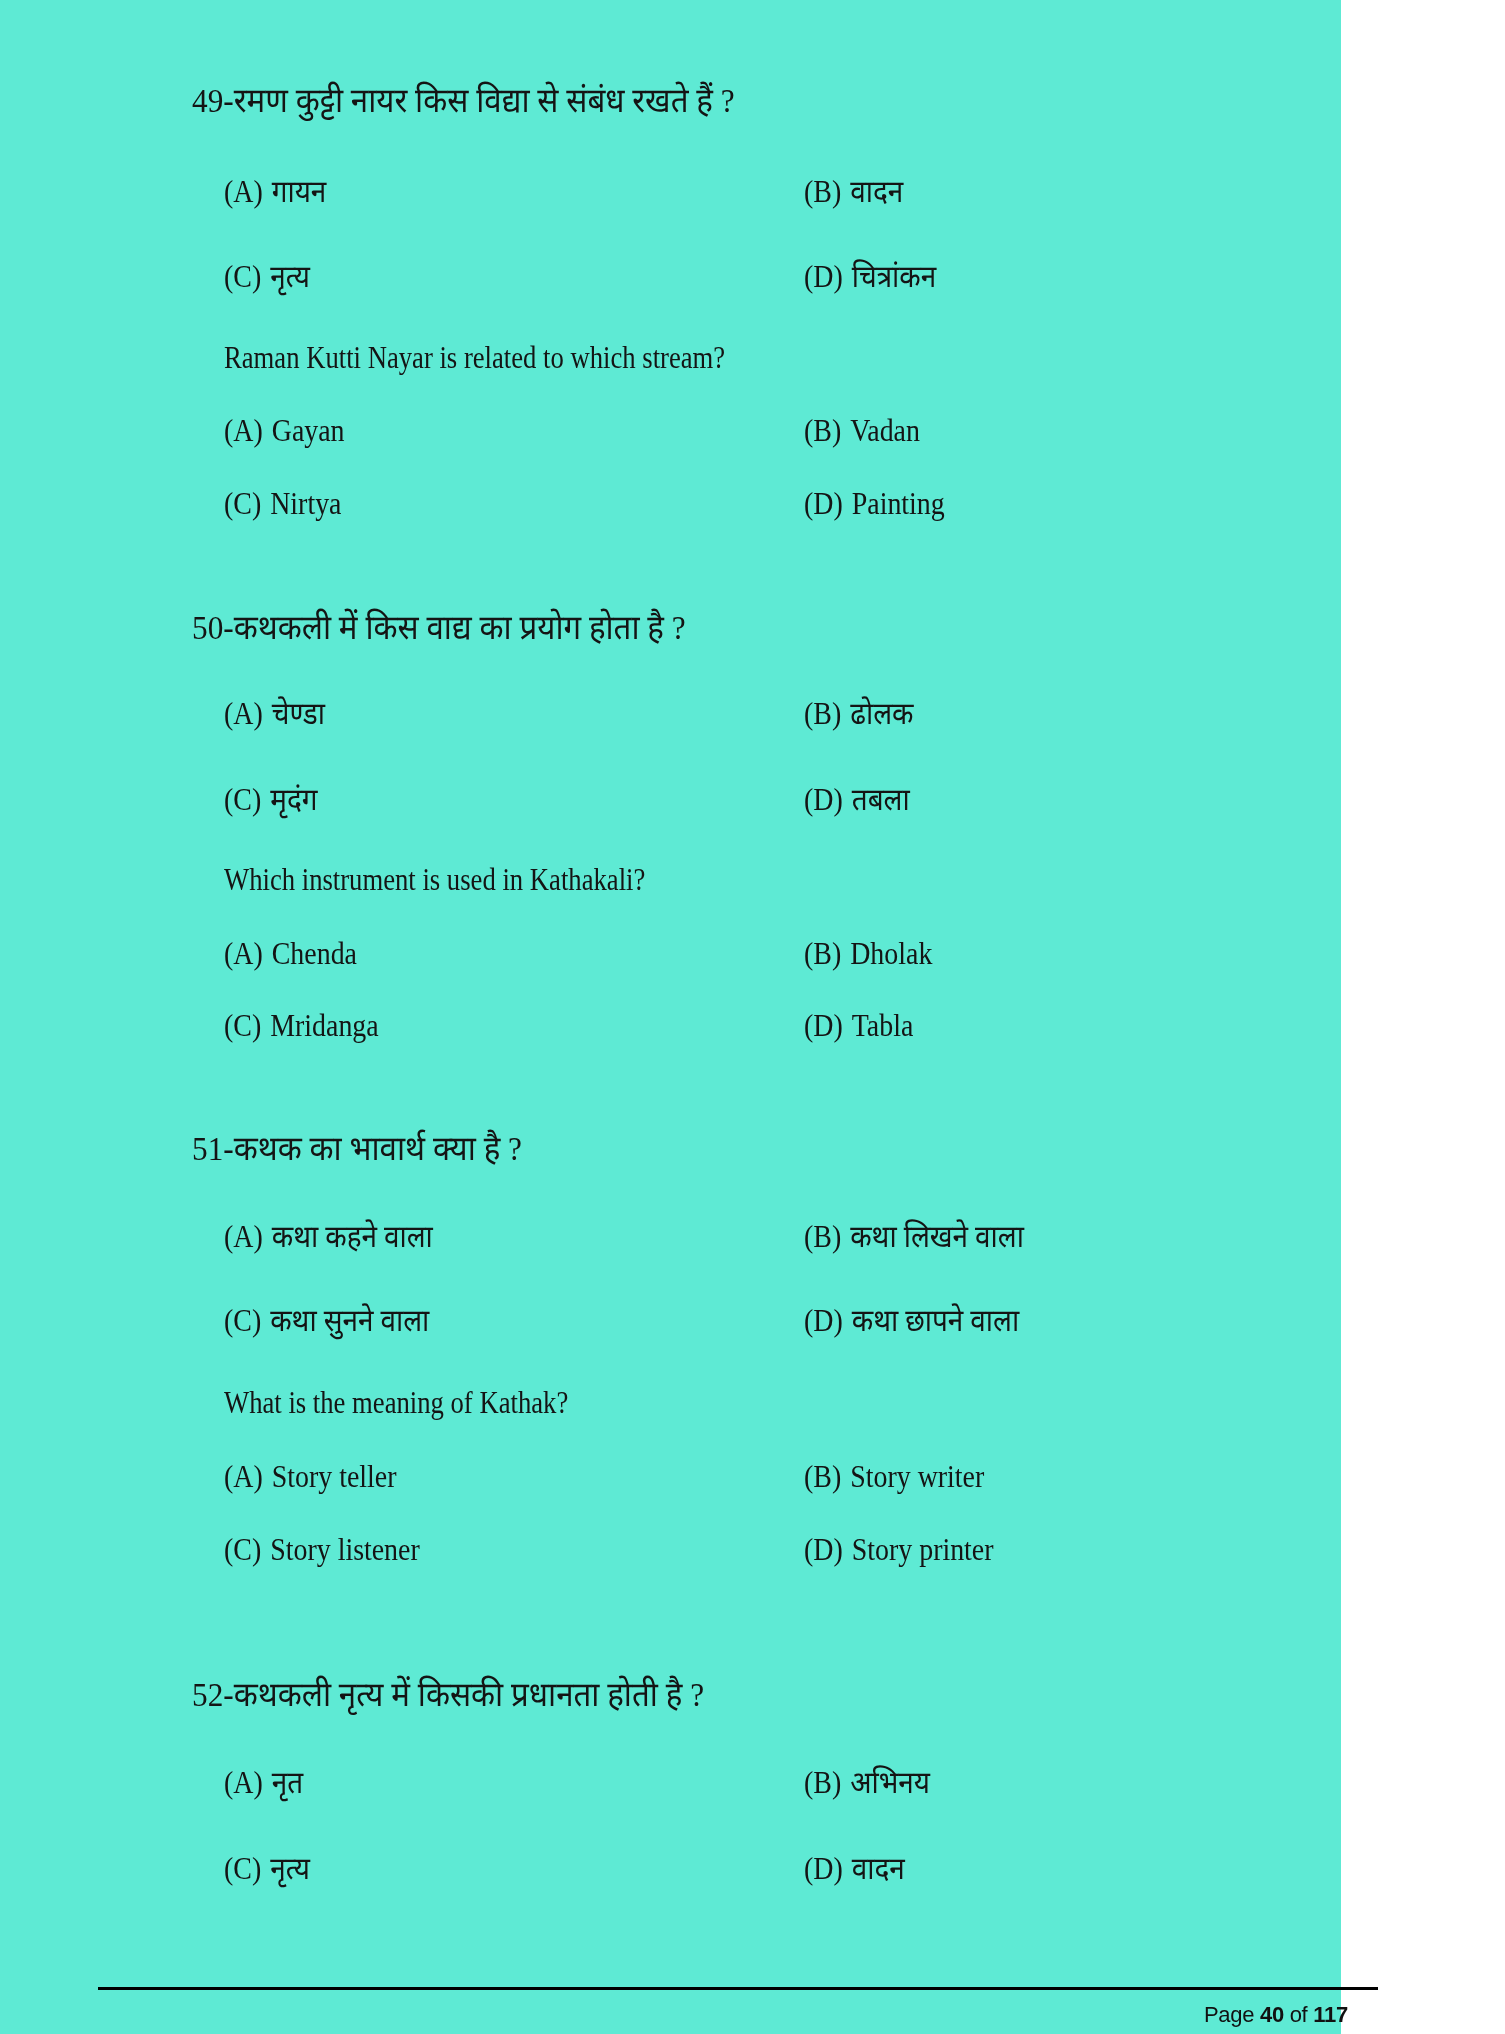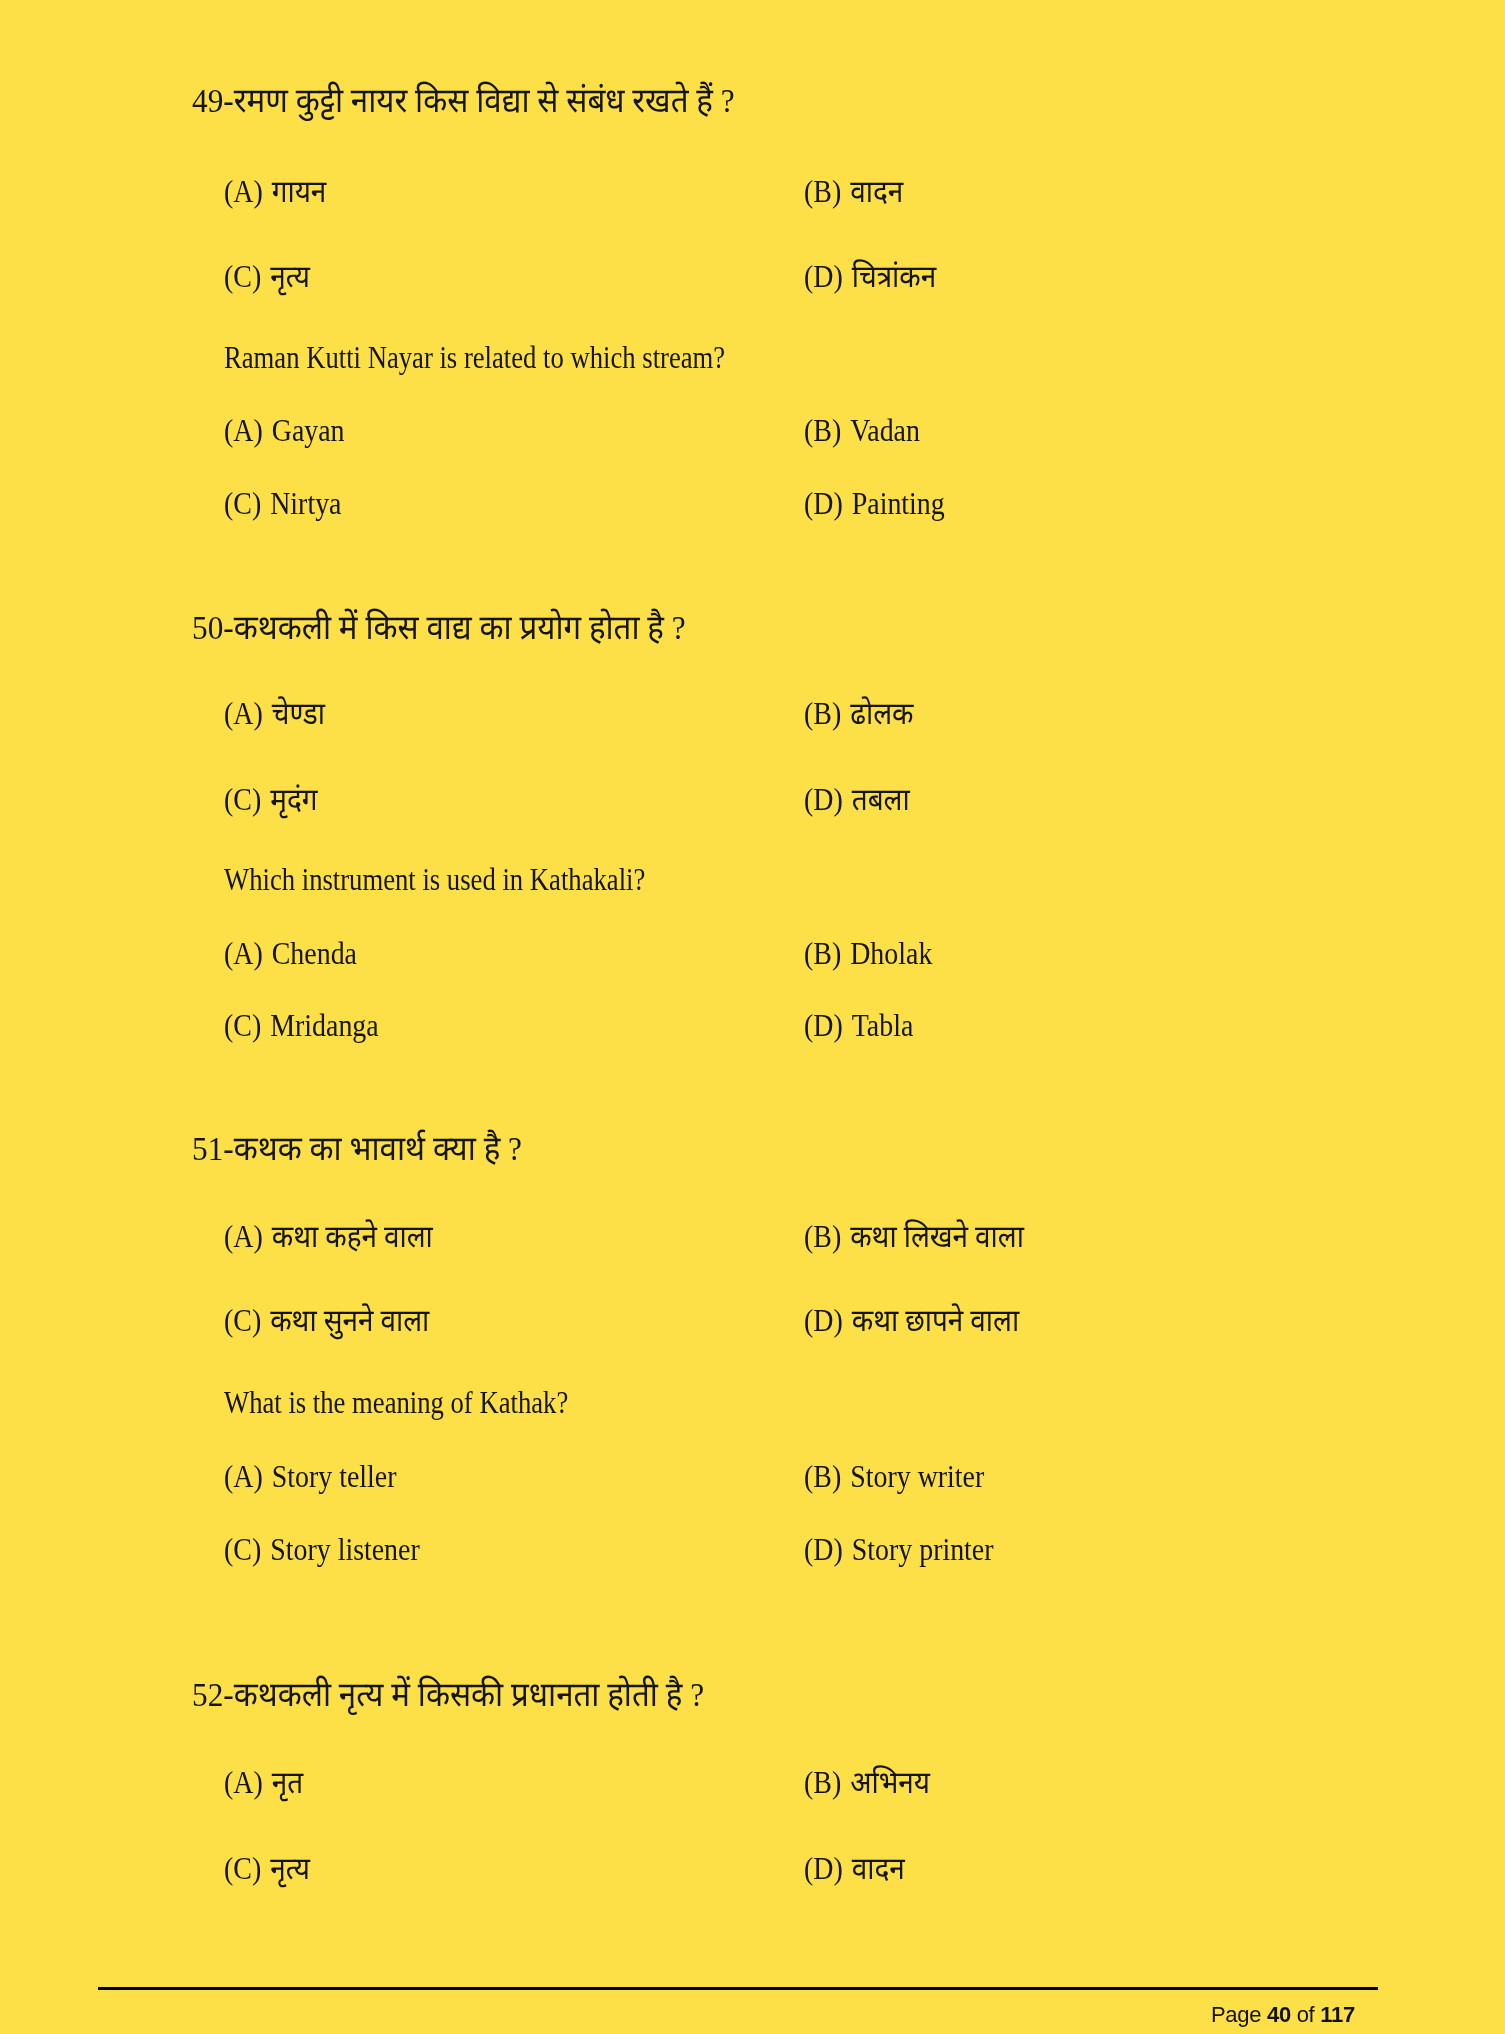--- a/index.html
+++ b/index.html
@@ -1,36 +1,36 @@
 <!DOCTYPE html>
 <html><head>
 <meta charset="utf-8">
 <style>
   html, body { margin: 0; padding: 0; background: #ffffff; }
   body { width: 1505px; height: 2034px; position: relative; overflow: hidden; }
-  .page { position: absolute; left: 0; top: 0; width: 1505px; height: 2034px; background: #fde047; }
+  .page { position: absolute; left: 0; top: 0; width: 1341px; height: 2034px; background: #5eead4; }
   .line {
     position: absolute;
     white-space: nowrap;
     color: #141414;
     font-family: "Liberation Serif", "DejaVu Serif", serif;
     line-height: 1;
     transform-origin: left center;
   }
   .q-title { font-size: 34px; transform: translateY(-50%) scaleX(0.92); }
   .opt { font-size: 31px; transform: translateY(-50%) scaleX(0.9); }
   .eng { font-size: 31px; transform: translateY(-50%) scaleX(0.86); }
   .opt .lbl { margin-right: 10px; }
   .footer-rule {
     position: absolute; left: 98px; top: 1987px; width: 1280px; height: 3px; background: #000;
   }
   .page-num {
     position: absolute; left: 1204px; top: 2015px; transform: translateY(-50%);
     font-family: "Liberation Sans", "DejaVu Sans", sans-serif; font-size: 22px; color: #111;
-    white-space: nowrap; letter-spacing: -0.3px; margin-left: 7px;
+    white-space: nowrap; letter-spacing: -0.3px;
   }
   .page-num b { font-weight: bold; }
 </style>
 </head>
 <body>
 
 <div class="page">
 
   <div class="line q-title" style="left:192px; top:101px;">49-रमण कुट्टी नायर किस विद्या से संबंध रखते हैं ?</div>
   <div class="line opt" style="left:224px; top:191px;"><span class="lbl">(A)</span><span>गायन</span></div>

